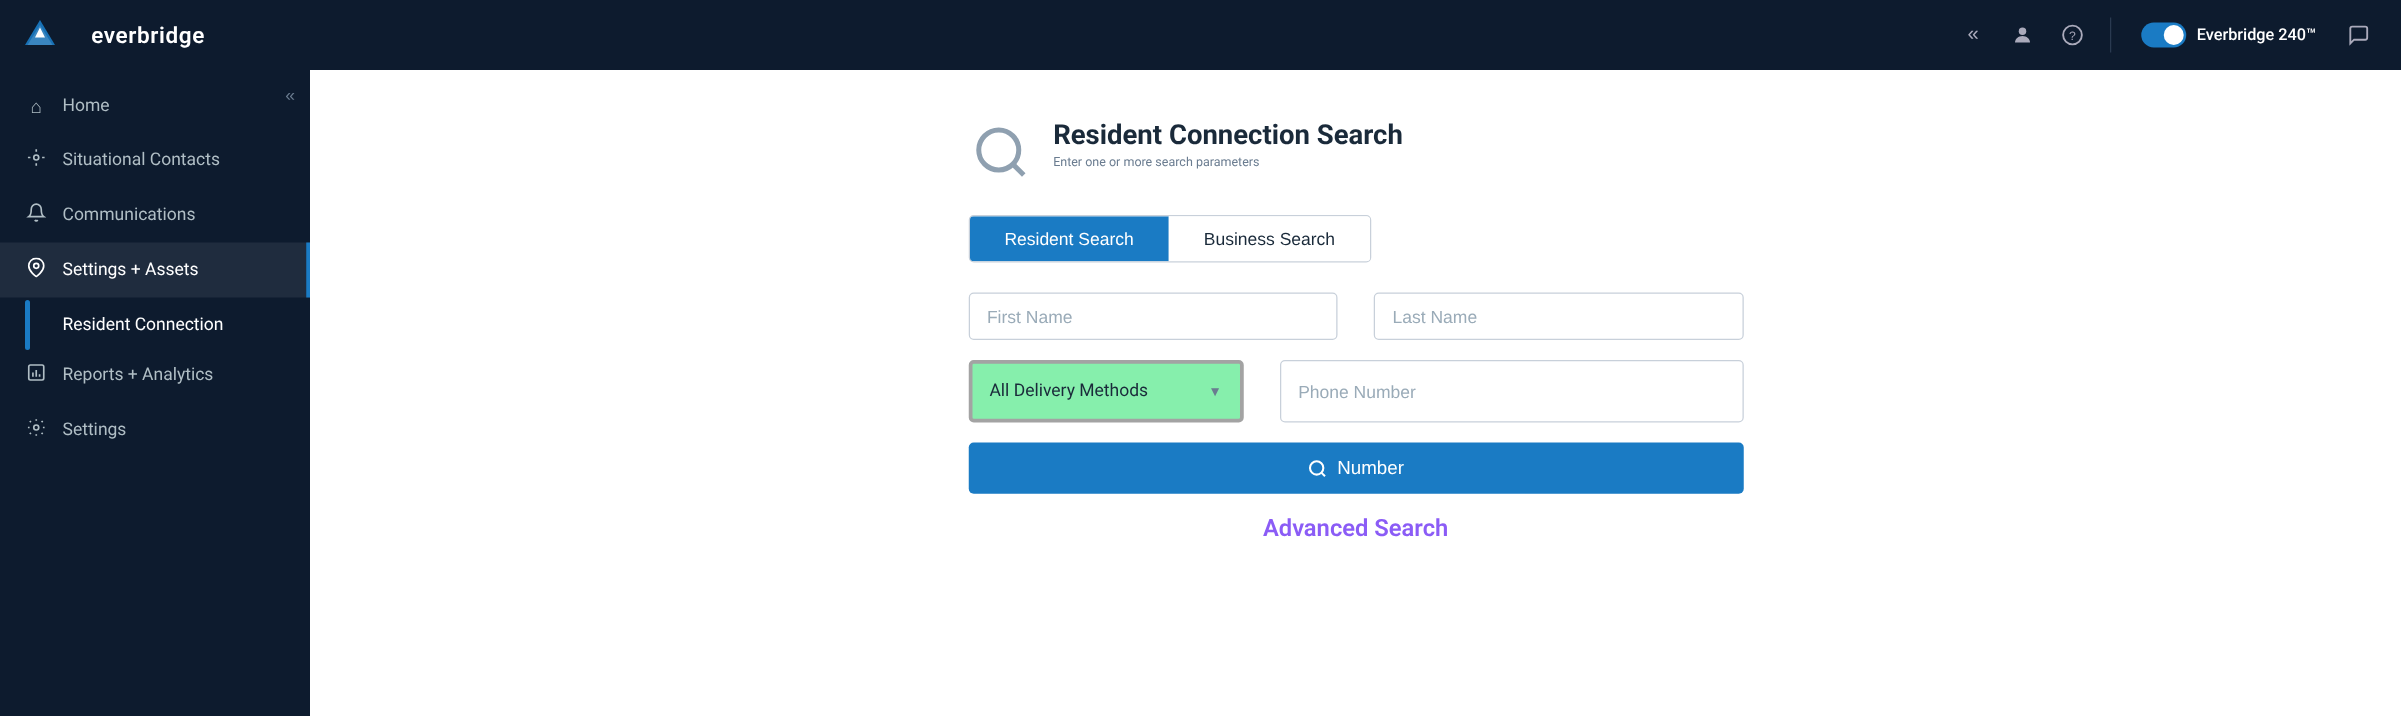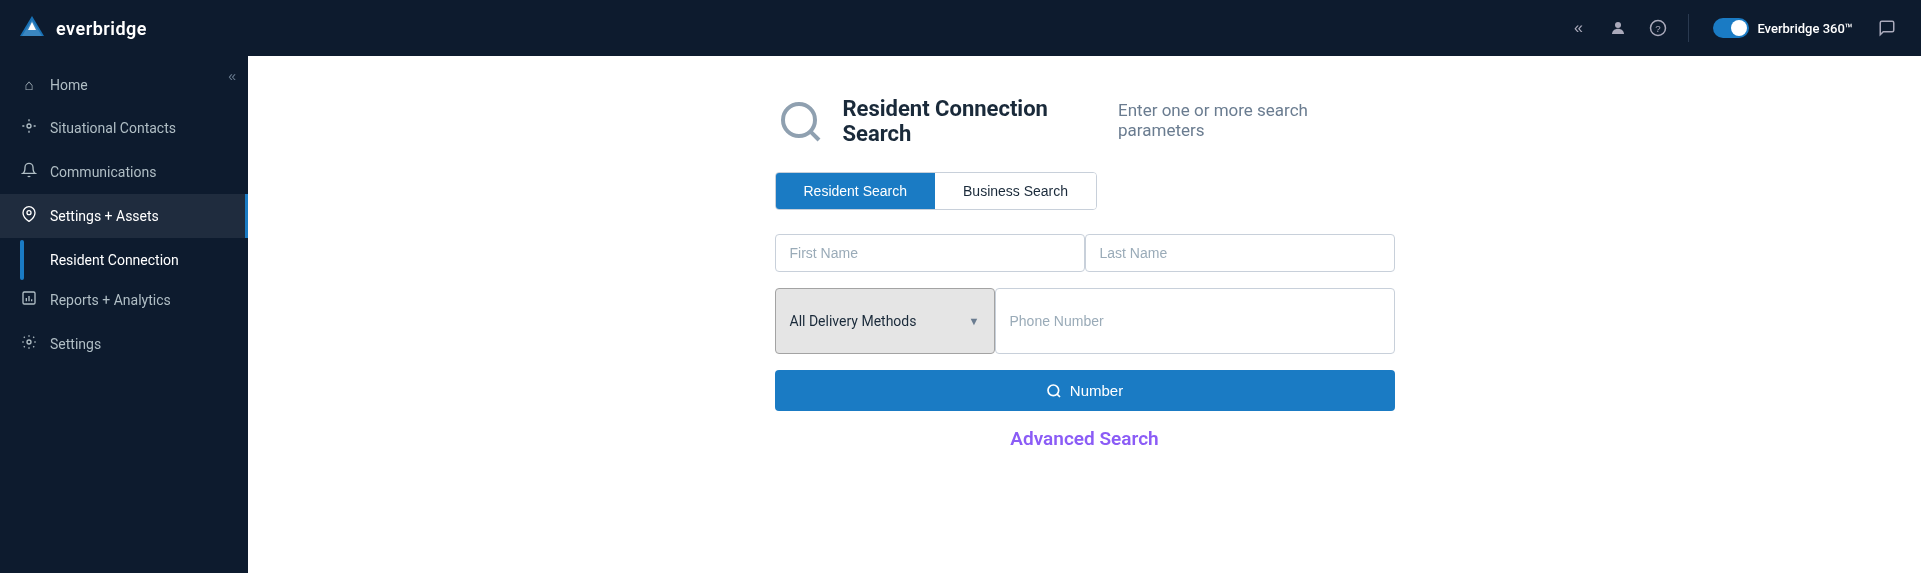--- a/index.html
+++ b/index.html
@@ -10,21 +10,21 @@
       background: #0d1b2e;
       height: 56px;
       display: flex;
       align-items: center;
       justify-content: space-between;
       padding: 0 16px;
       flex-shrink: 0;
       z-index: 10;
     }
     .top-nav-left { display: flex; align-items: center; }
-    .logo { display: flex; align-items: center; gap: 8px; justify-content: flex-end; }
+    .logo { display: flex; align-items: center; gap: 25px; justify-content: flex-end; }
     .logo-icon { width: 32px; height: 28px; }
     .logo-text { color: white; font-size: 18px; font-weight: 600; letter-spacing: 0.5px; }
     .top-nav-right { display: flex; align-items: center; gap: 4px; }
     .nav-icon-btn {
       background: none; border: none; color: #aab; cursor: pointer;
       width: 36px; height: 36px; border-radius: 4px;
       display: flex; align-items: center; justify-content: center;
       font-size: 16px;
     }
     .divider-v { width: 1px; height: 28px; background: #2a3a50; margin: 0 8px; }
@@ -114,23 +114,23 @@
       margin-bottom: 24px;
       align-self: flex-start;
     }
     .search-icon-large {
       width: 52px; height: 52px;
       color: #8fa0b0;
       font-size: 44px;
       display: flex; align-items: center; justify-content: center;
       flex-shrink: 0;
     }
-    .page-title-block { display: flex; flex-direction: row; justify-content: flex-end; }
+    .page-title-block { display: flex; flex-direction: column; justify-content: flex-end; }
     .page-title { font-size: 22px; font-weight: 700; color: #1a2a3a; }
-    .page-subtitle { font-size: 17px; color: #6a7c90; margin-top: 4px; }
+    .page-subtitle { font-size: 10px; color: #6a7c90; margin-top: 4px; }
 
     
     .search-tabs {
       display: flex;
       border: 1px solid #c8d0da;
       border-radius: 4px;
       overflow: hidden;
       align-self: flex-start;
       margin-bottom: 24px;
     }
@@ -141,45 +141,45 @@
       font-size: 14px;
       font-weight: 500;
       transition: background 0.15s;
     }
     .tab-btn.active { background: #1a7bc4; color: white; }
     .tab-btn.inactive { background: white; color: #1a2a3a; }
 
     
     .form-row {
       display: flex;
-      gap: 0;
+      gap: 29px;
       width: 100%;
       margin-bottom: 16px;
     }
     .form-input {
       flex: 1;
       padding: 10px 14px;
       border: 1px solid #c8d0da;
       border-radius: 4px;
       font-size: 14px;
       color: #1a2a3a;
       outline: none;
     }
     .form-input::placeholder { color: #9aabb8; }
 
     .delivery-select {
       display: flex;
       align-items: center;
       gap: 8px;
-      padding: 24px 14px;
-      border: 1px solid #a3a3a3;
+      padding: 14px 14px;
+      border: 3px solid #a3a3a3;
       border-radius: 4px;
       font-size: 14px;
       color: #1a2a3a;
-      background: #e5e5e5;
+      background: #86efac;
       cursor: pointer;
       min-width: 220px;
     }
     .delivery-select-text { flex: 1; }
     .chevron-down { font-size: 11px; color: #6a7c90; }
 
     
     .search-btn {
       display: flex;
       align-items: center;
@@ -232,21 +232,21 @@
       <svg width="18" height="18" viewBox="0 0 24 24" fill="none" stroke="#aab" stroke-width="2">
           <circle cx="12" cy="12" r="10"></circle>
           <text x="12" y="17" text-anchor="middle" fill="#aab" font-size="13" stroke="none">?</text>
         </svg>
     </button>
     <div class="divider-v"></div>
     <div class="toggle-container">
       <div class="toggle-switch">
         <div class="toggle-knob"></div>
       </div>
-      <span class="toggle-label">Everbridge 360™</span>
+      <span class="toggle-label">Everbridge 240™</span>
     </div>
     <button class="nav-icon-btn chat-icon">
       <svg width="18" height="18" viewBox="0 0 24 24" fill="none" stroke="#aab" stroke-width="2">
           <path d="M21 15a2 2 0 0 1-2 2H7l-4 4V5a2 2 0 0 1 2-2h14a2 2 0 0 1 2 2z"></path>
         </svg>
     </button>
   </div>
 </nav>
 
 <div class="layout">

